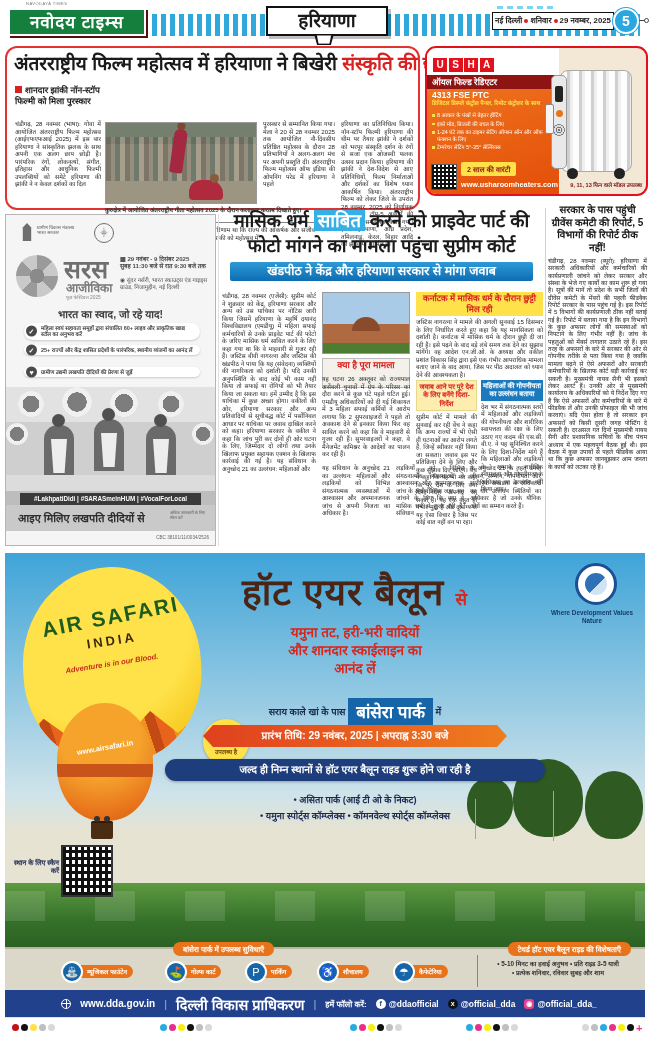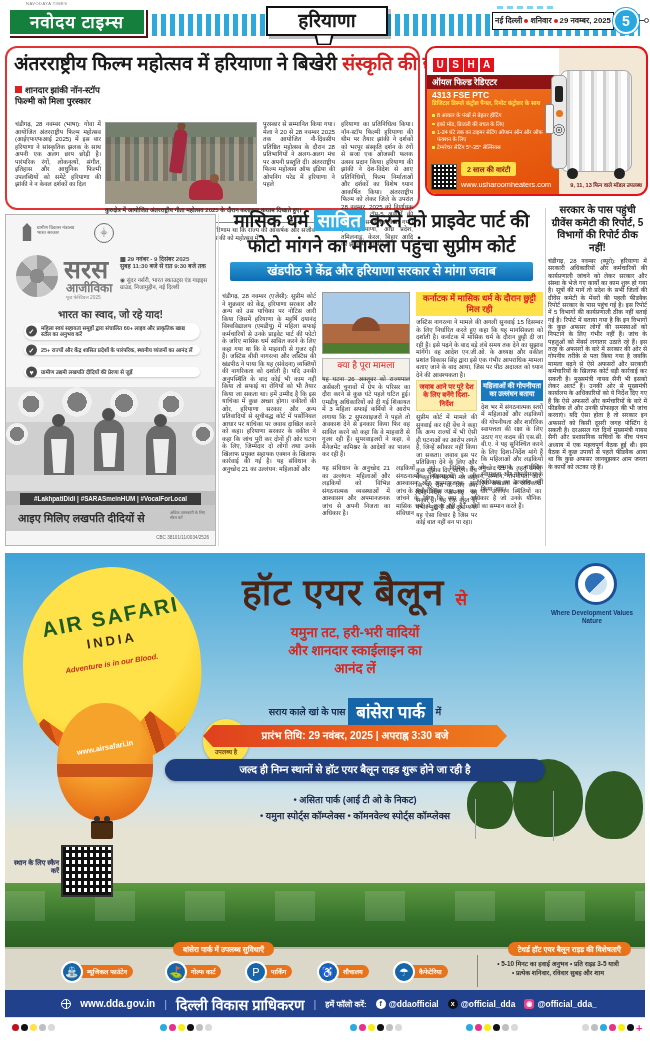--- a/index.html
+++ b/index.html
@@ -79,21 +79,21 @@
     font-size:5.4px; line-height:6.6px; }
   .usha-bullets div { margin-top:2px; padding-left:5px; position:relative; }
   .usha-bullets div:before { content:""; position:absolute; left:0; top:2px; width:2.5px;
     height:2.5px; background:#ffe24a; }
   .usha-qr { position:absolute; left:4px; bottom:4px; width:26px; height:26px; background:#fff;
     border:1px solid #555; background-image:
       repeating-linear-gradient(90deg,#111 0 2px,transparent 2px 4px),
       repeating-linear-gradient(0deg,#111 0 2px,transparent 2px 4px); background-size:100% 100%; }
   .usha-warranty { position:absolute; left:34px; bottom:18px; background:#ffe24a; color:#8e1414;
     font-size:7.2px; font-weight:800; padding:2px 6px; border-radius:2px; white-space:nowrap; }
-  .usha-site { position:absolute; left:34px; bottom:5px; color:#fff; font-weight:normal; font-size:7.3px; }
+  .usha-site { position:absolute; left:34px; bottom:5px; color:#fff; font-weight:bold; font-size:7.3px; }
   .usha-fins { position:absolute; right:4px; bottom:5px; color:#7a1212; font-weight:bold; font-size:5.6px; }
   .radiator { position:absolute; right:14px; top:22px; width:72px; height:102px;
     background:repeating-linear-gradient(90deg,#fdfdfd 0 6px,#cfcfcf 6px 9px,#efefef 9px 12px);
     border-radius:8px; border:1px solid #aaa; }
   .radiator-panel { position:absolute; left:-10px; top:4px; width:16px; height:94px; background:#e9e9e9;
     border:1px solid #999; border-radius:5px; }
   .radiator-screen { position:absolute; left:3px; top:10px; width:8px; height:16px; background:#222; border-radius:2px; }
   .radiator-knob { position:absolute; left:4px; top:34px; width:7px; height:7px; border-radius:50%; background:#e8741a; }
   .radiator-grill { position:absolute; left:1px; top:48px; width:12px; height:12px; border-radius:50%;
     background:repeating-radial-gradient(circle,#777 0 1px,#ddd 1px 2.5px); }
@@ -148,22 +148,22 @@
   .mid { top:208px; left:220px; width:323px; height:342px; }
   .mid-headline { text-align:center; font-size:18.5px; font-weight:800; line-height:25px; }
   .mid-headline .hl { background:#35b0e6; color:#fff; padding:0 4px; }
   .mid-strip { margin:4px 10px 0 10px; background:linear-gradient(#2e9ad6,#0d6db3);
     color:#fff; text-align:center; font-size:12.5px; font-weight:800; line-height:19px;
     border-radius:2px; }
   .sc-photo { top:84px; left:102px; width:88px; height:62px; border:1px solid #999;
     background:linear-gradient(#a9cbe8 0 52%, #b06a42 52% 84%, #4e7d32 84%); overflow:hidden; }
   .sc-dome { position:absolute; top:40%; left:34%; width:28px; height:14px; background:#8a4a2c;
     border-radius:14px 14px 0 0; }
-  .mamla-title { top:150px; left:102px; width:88px; height:22px; border:1px solid #bbb;
-    background:#f4f1ea; color:#d92121; font-size:9px; font-weight:400; text-align:center; line-height:13px; }
+  .mamla-title { top:150px; left:102px; width:88px; height:30px; border:1px solid #bbb;
+    background:#f4f1ea; color:#d92121; font-size:9px; font-weight:700; text-align:center; line-height:13px; }
   .mamla-text { top:167px; left:102px; width:88px; height:86px; }
   .karn-title { top:84px; left:196px; width:127px; background:#ffe24a; color:#d92121;
     font-size:8.6px; font-weight:800; line-height:11px; padding:1px 3px; text-align:center; }
   .karn-text { top:110px; left:196px; width:127px; height:60px; }
   .mbox { position:absolute; width:61px; }
   .mbox .bt1 { background:#fdeeb0; color:#d92121; font-size:6.8px; font-weight:800;
     text-align:center; line-height:8.4px; padding:2px 1px; border:1px solid #e8d88a; }
   .mbox .bt2 { background:#1b79bd; color:#fff; font-size:6.8px; font-weight:800;
     text-align:center; line-height:8.4px; padding:2px 1px; }
   .mbox .btxt { margin-top:2px; }

